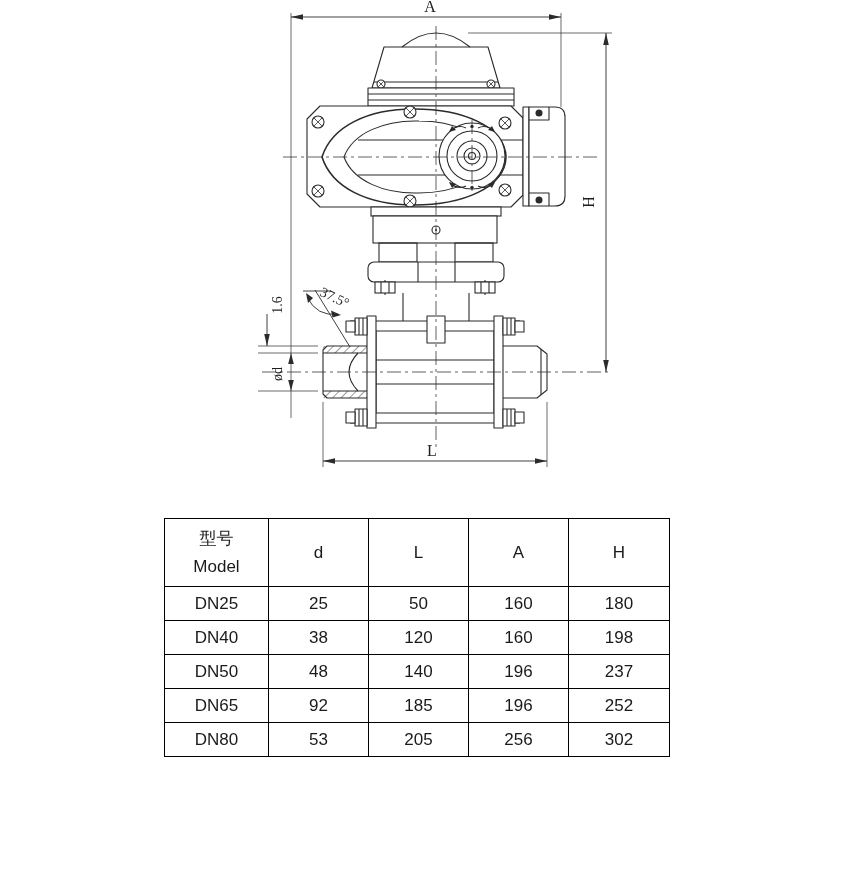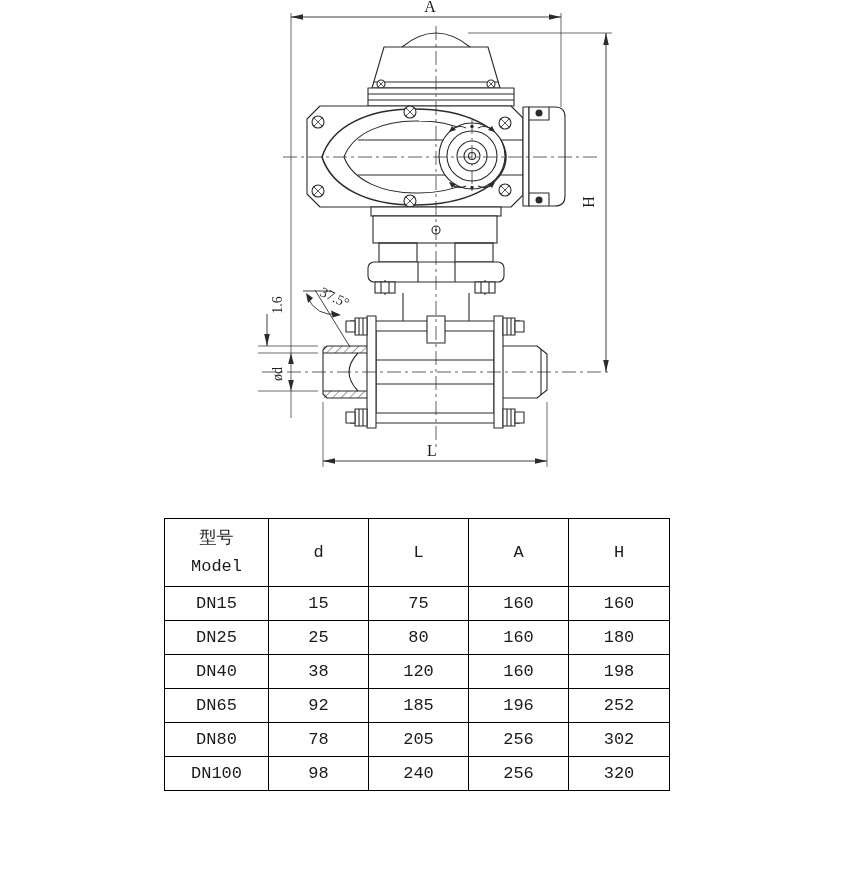--- a/index.html
+++ b/index.html
@@ -4,21 +4,21 @@
 <style>
   html,body{margin:0;padding:0;background:#ffffff;}
   #page{position:relative;width:865px;height:895px;background:#fff;overflow:hidden;
         font-family:"Liberation Sans",sans-serif;}
   #drawing{position:absolute;left:0;top:0;}
   svg text{font-family:"Liberation Serif","DejaVu Serif",serif;fill:#1e1e1e;}
   .dimlbl{font-size:16px;}
   .dimlbl-sm{font-size:14px;}
   
   #spec-table{position:absolute;left:164px;top:518px;border-collapse:collapse;
-              table-layout:fixed;width:505px;color:#1a1a1a;font-family:Liberation Mono, monospace;}
+              table-layout:fixed;width:505px;color:#1a1a1a;}
   #spec-table td,#spec-table th{border:1px solid #000;text-align:center;vertical-align:middle;
               font-weight:400;font-size:17px;padding:0;overflow:hidden;}
   #spec-table .hdr-row{height:68px;}
   #spec-table .data-row{height:34px;}
   #spec-table .model-hdr div{line-height:1.6;}
 </style>
 </head>
 <body>
 
 <div id="page">
@@ -250,56 +250,49 @@
         <th class="model-hdr">
           <div>型号</div>
           <div>Model</div>
         </th>
         <th>d</th>
         <th>L</th>
         <th>A</th>
         <th>H</th>
       </tr>
       <tr class="data-row">
-        <td>DN15</td>
-        <td>15</td>
-        <td>75</td>
-        <td>160</td>
-        <td>160</td>
-      </tr>
-      <tr class="data-row">
         <td>DN25</td>
         <td>25</td>
-        <td>80</td>
+        <td>50</td>
         <td>160</td>
         <td>180</td>
       </tr>
       <tr class="data-row">
         <td>DN40</td>
         <td>38</td>
         <td>120</td>
         <td>160</td>
         <td>198</td>
       </tr>
       <tr class="data-row">
+        <td>DN50</td>
+        <td>48</td>
+        <td>140</td>
+        <td>196</td>
+        <td>237</td>
+      </tr>
+      <tr class="data-row">
         <td>DN65</td>
         <td>92</td>
         <td>185</td>
         <td>196</td>
         <td>252</td>
       </tr>
       <tr class="data-row">
         <td>DN80</td>
-        <td>78</td>
+        <td>53</td>
         <td>205</td>
         <td>256</td>
         <td>302</td>
       </tr>
-      <tr class="data-row">
-        <td>DN100</td>
-        <td>98</td>
-        <td>240</td>
-        <td>256</td>
-        <td>320</td>
-      </tr>
     </tbody>
   </table>
 </div>
 
 </body></html>

